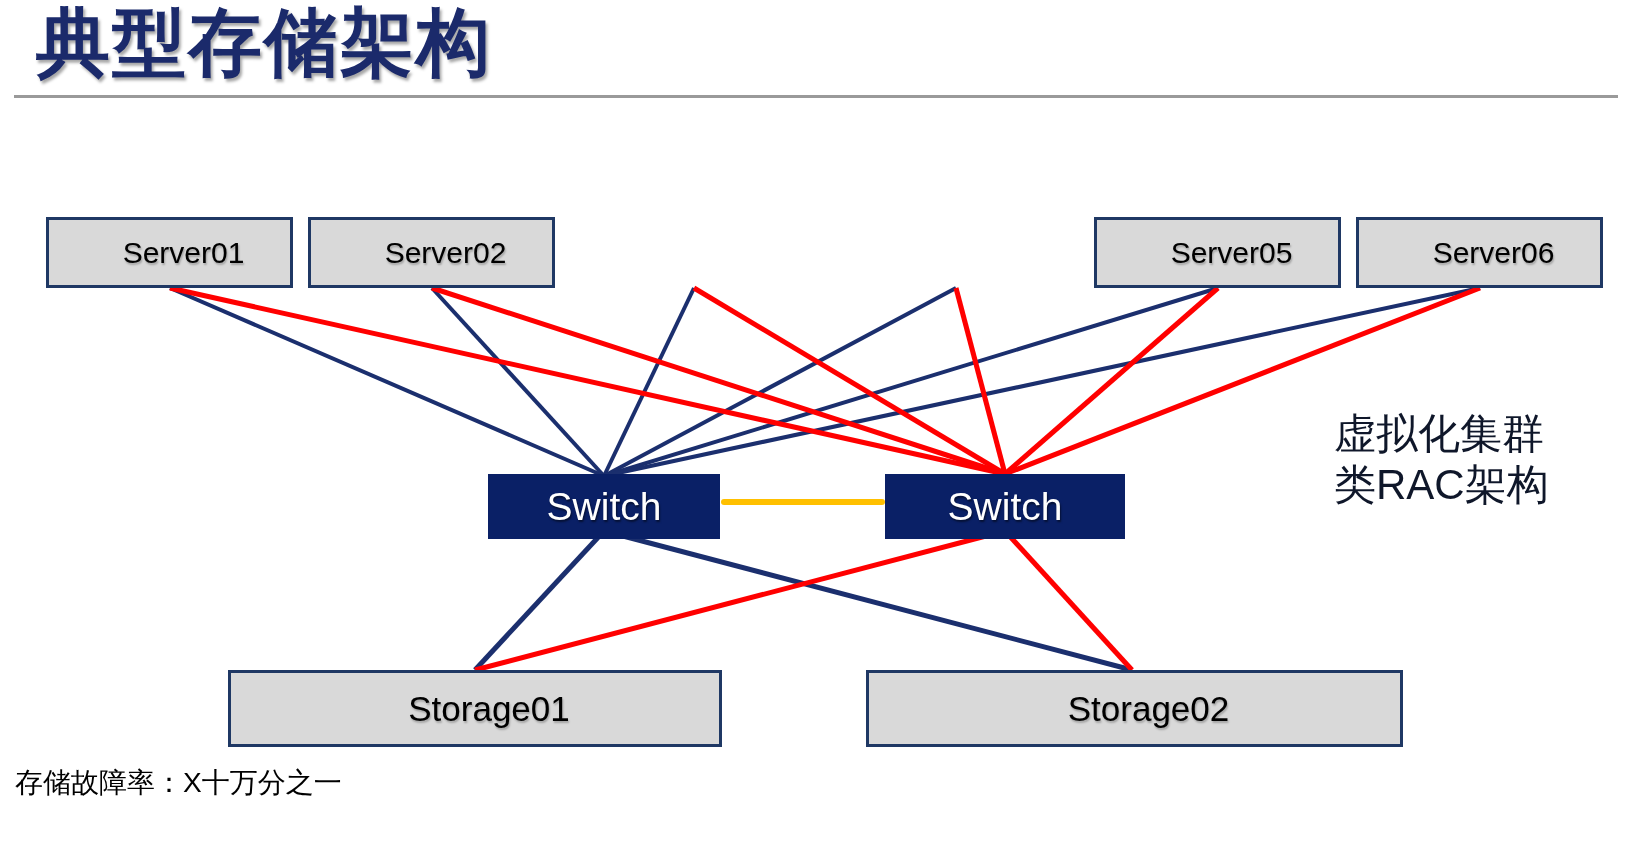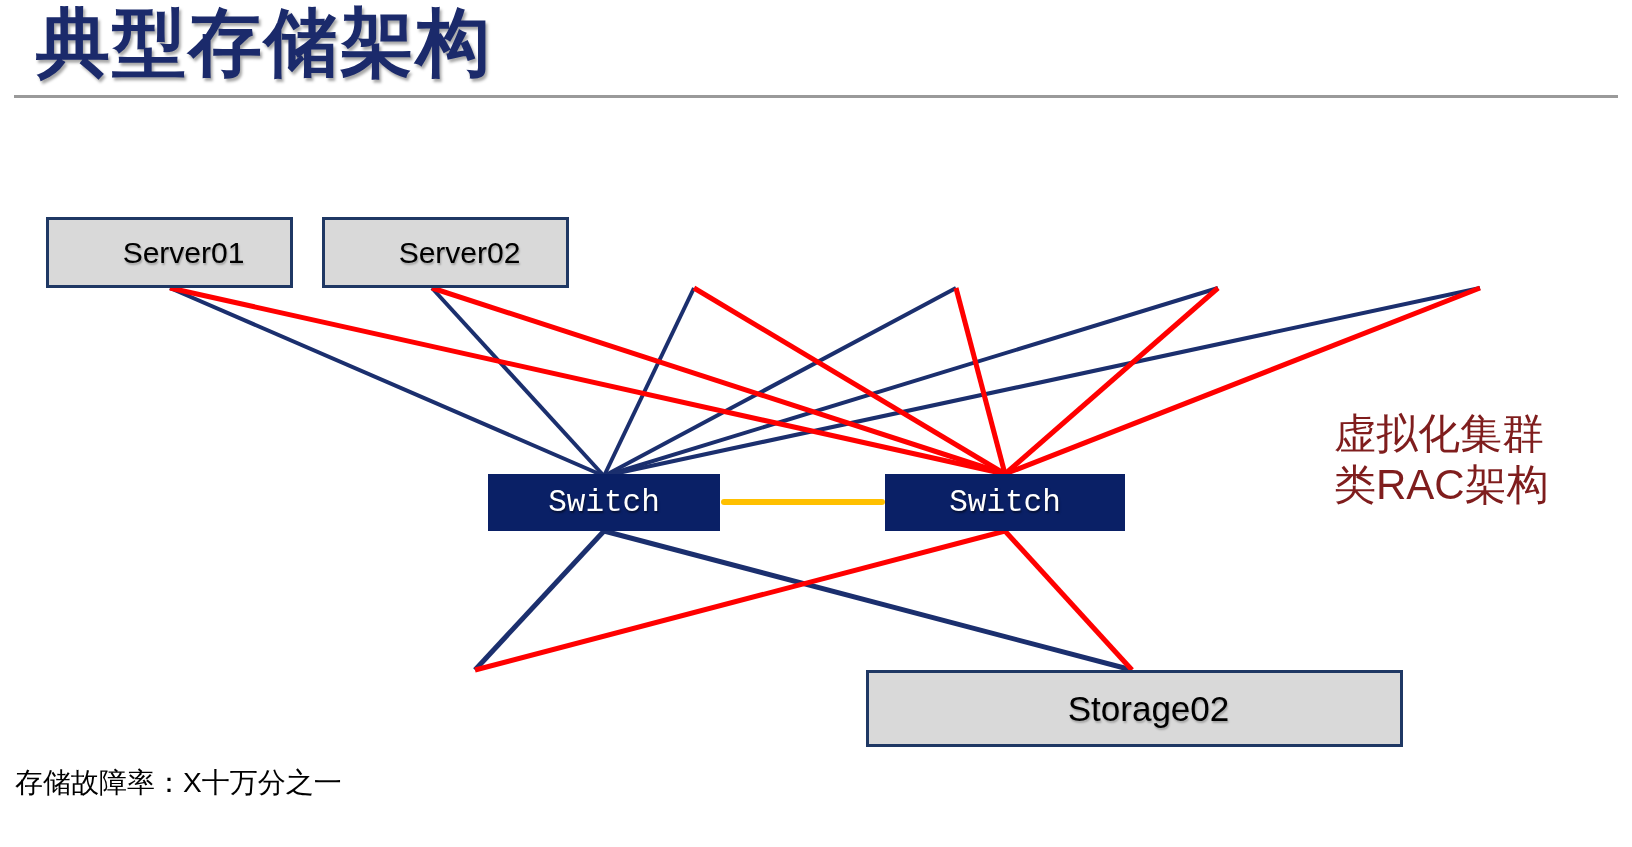--- a/index.html
+++ b/index.html
@@ -18,29 +18,29 @@
   }
   .wires{position:absolute;left:0;top:0;width:1632px;height:847px;pointer-events:none;}
   .node{
     position:absolute;display:flex;align-items:center;justify-content:center;
     box-sizing:border-box;background:#D9D9D9;border:3px solid #1F3864;
     color:#000;text-shadow:1px 2px 2px rgba(0,0,0,0.25);padding-left:28px;
   }
   .server{top:217px;width:247px;height:71px;font-size:30px;}
   .sw{
     position:absolute;display:flex;align-items:center;justify-content:center;
-    box-sizing:border-box;top:474px;height:57px;background:#0A2066;
-    color:#fff;font-size:31px;text-shadow:1px 2px 2px rgba(0,0,0,0.5);font-family:Liberation Mono, monospace;
+    box-sizing:border-box;top:474px;height:65px;background:#0A2066;
+    color:#fff;font-size:39px;text-shadow:1px 2px 2px rgba(0,0,0,0.5);
   }
   .storage{top:670px;height:77px;font-size:35px;}
   .side-label{
     position:absolute;color:#000;font-size:28px;white-space:nowrap;
   }
   .cluster-note{
-    position:absolute;left:1334px;top:408px;color:#7f1d1d;
+    position:absolute;left:1334px;top:408px;color:#0f172a;
     font-size:42px;line-height:51px;white-space:nowrap;
   }
   .navy-line{stroke:#1B2F6E;stroke-width:4;}
   .navy-line.thick{stroke-width:5;}
   .red-line{stroke:#FF0000;stroke-width:5;}
   .orange-line{stroke:#FFC000;stroke-width:6;stroke-linecap:round;}
 </style>
 </head>
 <body>
 
@@ -70,31 +70,40 @@
 
     <line class="red-line" x1="1005" y1="531" x2="475" y2="670"></line>
     <line class="red-line" x1="1005" y1="531" x2="1132" y2="670"></line>
 
     <line class="orange-line" x1="724" y1="502" x2="882" y2="502"></line>
   </svg>
 
   <div class="node server" style="left:46px">
       <span>Server01</span>
     </div>
-  <div class="node server" style="left:322px">
+  <div class="node server" style="left:308px">
       <span>Server02</span>
+    </div>
+  <div class="node server" style="left:1094px">
+      <span>Server05</span>
+    </div>
+  <div class="node server" style="left:1356px">
+      <span>Server06</span>
     </div>
 
   <div class="sw" style="left:488px;width:232px">
       <span>Switch</span>
     </div>
   <div class="sw" style="left:885px;width:240px">
       <span>Switch</span>
     </div>
 
+  <div class="node storage" style="left:228px;width:494px">
+      <span>Storage01</span>
+    </div>
   <div class="node storage" style="left:866px;width:537px">
       <span>Storage02</span>
     </div>
 
   <div class="side-label" style="left:15px;top:764px">存储故障率：X十万分之一</div>
 
   <div class="cluster-note">
     <div>虚拟化集群</div>
     <div>类RAC架构</div>
   </div>

